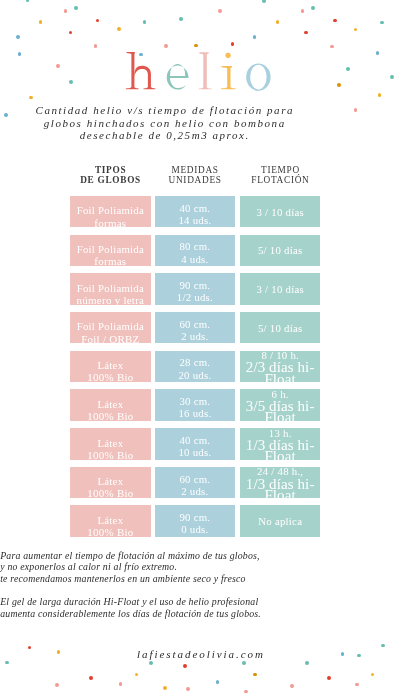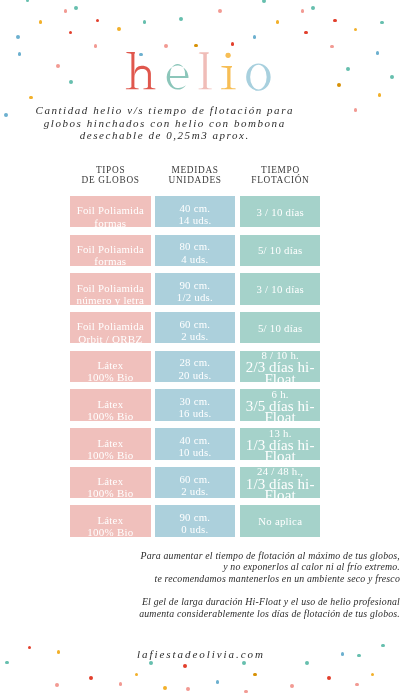--- a/index.html
+++ b/index.html
@@ -31,21 +31,21 @@
         font-family:"Liberation Serif",serif;color:#ffffff;}
   .c1{left:70px;width:80.5px;background:#f0c0bc;}
   .c2{left:154.5px;width:80.5px;background:#acd0dc;padding-top:5px;}
   .c3{left:240.2px;width:79.8px;background:#a5d2ca;padding-top:1.4px;}
     .l1{font-size:10.8px;line-height:13.2px;letter-spacing:0.25px;text-indent:0.25px;}
     .l2{font-size:11px;line-height:11.2px;letter-spacing:0.25px;text-indent:0.25px;}
     .l1b{font-size:10.8px;line-height:11.6px;letter-spacing:0.25px;text-indent:0.25px;}
   .l2s{font-size:15px;line-height:11.2px;letter-spacing:0.1px;text-indent:0.1px;}
 
   
-  .foot{position:absolute;left:0;width:400px;text-align:right;
+  .foot{position:absolute;left:0;width:400px;text-align:left;
         font-family:"Liberation Serif",serif;font-style:italic;
         font-size:9.8px;line-height:11.9px;letter-spacing:0.2px;text-indent:0.2px;color:#2b2b2b;}
   #foot1{top:549.5px;}
   #foot2{top:596px;}
   #site{position:absolute;left:0;top:648px;width:400px;text-align:center;
         font-family:"Liberation Serif",serif;font-style:italic;font-size:11px;
         letter-spacing:1.95px;text-indent:1.95px;color:#2b2b2b;}
 </style>
 </head>
 <body>
@@ -135,21 +135,21 @@
       </g>
     </svg>
 
   <div id="subtitle">
       <div>Cantidad helio v/s tiempo de flotación para</div>
       <div>globos hinchados con helio con bombona</div>
       <div>desechable de 0,25m3 aprox.</div>
     </div>
 
   <div id="thead">
-      <div class="th" style="left: 70px; width: 80.5px;">
+      <div class="th" style="left: 70px; width: 80.5px; font-weight: bold;">
         <span>TIPOS</span>
         <span>DE GLOBOS</span>
       </div>
       <div class="th" style="left: 154.5px; width: 80.5px;">
         <span>MEDIDAS</span>
         <span>UNIDADES</span>
       </div>
       <div class="th" style="left: 240.2px; width: 79.8px;">
         <span>TIEMPO</span>
         <span>FLOTACIÓN</span>
@@ -191,21 +191,21 @@
           <div class="l1">90 cm.</div>
           <div class="l1b">1/2 uds.</div>
         </div>
         <div class="cell c3">
           <div class="l1">3 / 10 días</div>
         </div>
       </div>
       <div class="row" style="top: 311.9px;">
         <div class="cell c1">
           <div class="l1">Foil Poliamida</div>
-          <div class="l2">Orbit / ORBZ</div>
+          <div class="l2">Foil / ORBZ</div>
         </div>
         <div class="cell c2">
           <div class="l1">60 cm.</div>
           <div class="l1b">2 uds.</div>
         </div>
         <div class="cell c3">
           <div class="l1">5/ 10 días</div>
         </div>
       </div>
       <div class="row" style="top: 350.6px;">

